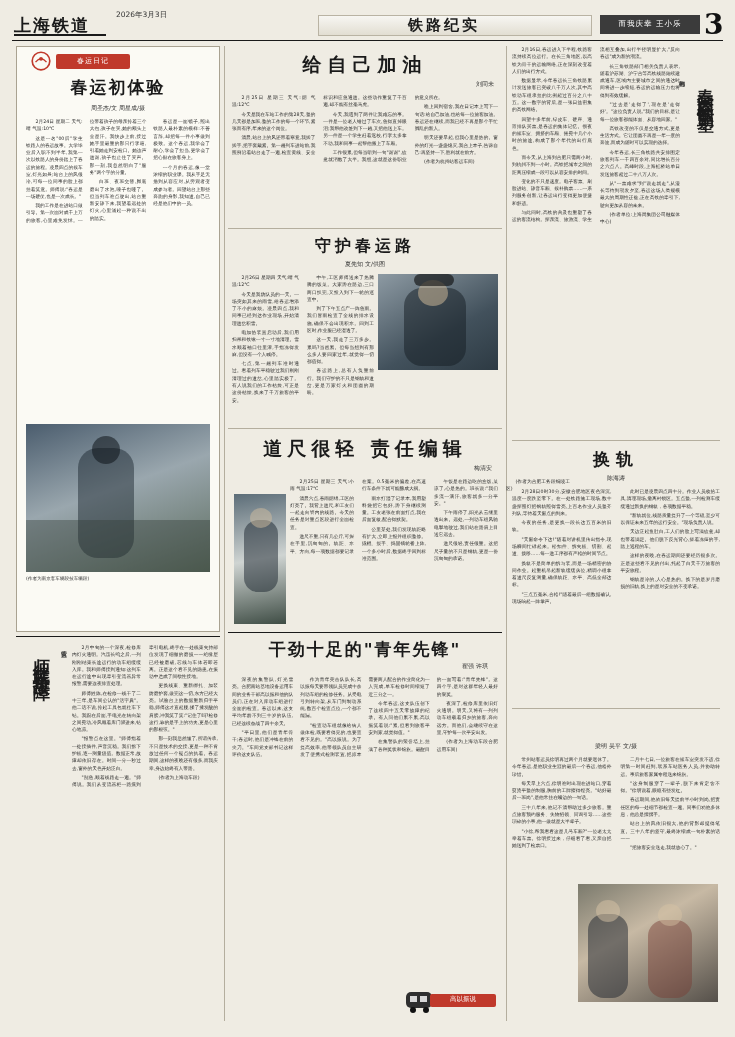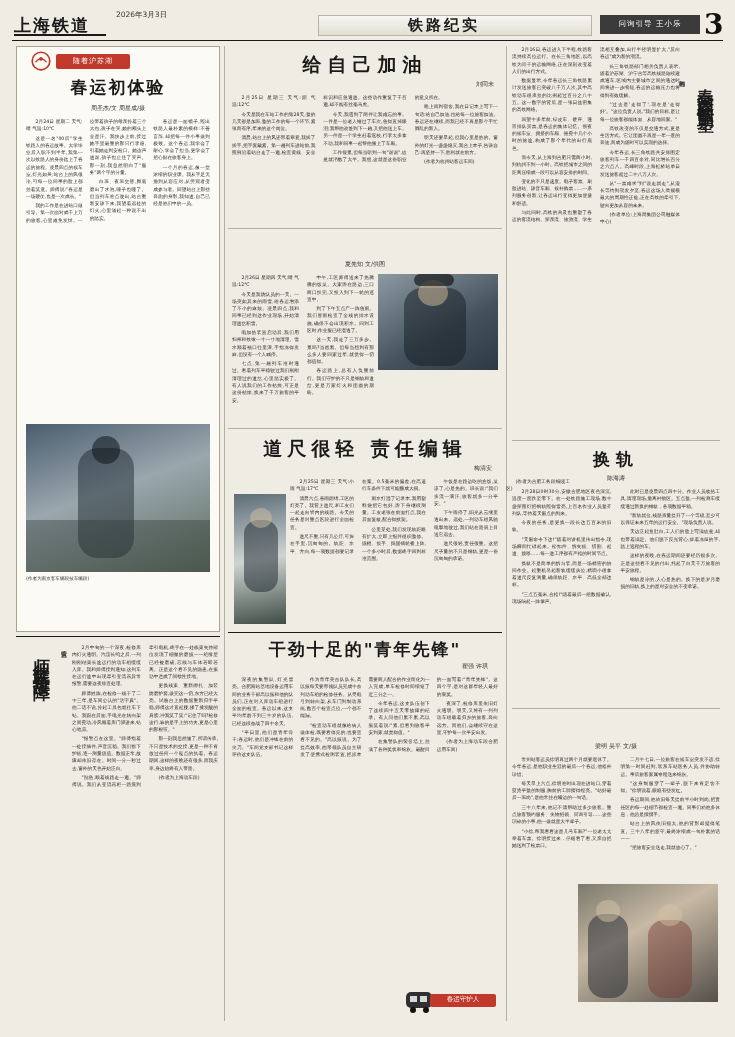--- a/index.html
+++ b/index.html
@@ -135,37 +135,37 @@
 
 <div class="page">
 
   <div class="masthead">
     <div class="logo">上海铁道</div>
     <div class="logo-underline"></div>
     <div class="masthead-date">2026年3月3日</div>
     <div class="section-band"></div>
     <div class="section-title">铁路纪实</div>
     <div class="editor-band"></div>
-    <div class="editor-text">问询引导  王小乐</div>
+    <div class="editor-text">而我庆幸  王小乐</div>
     <div class="page-no">3</div>
   </div>
   <div class="rule-top"></div>
 
   <div class="divider-v1"></div>
   <div class="divider-v2"></div>
 
   <div class="diary">
     <div class="diary-inner"></div>
     <svg class="seal" viewBox="0 0 40 40" style="left:14px;top:4px;">
       <circle cx="20" cy="20" r="16" fill="none" stroke="#c0392b" stroke-width="3"></circle>
       <path d="M10 22 q10 -12 20 0" fill="none" stroke="#c0392b" stroke-width="2.5"></path>
       <circle cx="20" cy="16" r="3.5" fill="#c0392b"></circle>
     </svg>
     <div class="badge" style="left:40px"></div>
-    <div class="badge-txt" style="left:40px">随着沪苏湖</div>
+    <div class="badge-txt" style="left:40px">春运日记</div>
     <div class="diary-title">春运初体验</div>
     <div class="diary-by">周圣杰/文   周星成/摄</div>
     <div class="diary-text body-col">
         <div style="text-indent: 2em; margin-bottom: 2px;">2月24日   星期二   天气:晴   气温:10℃</div>
         <div style="text-indent: 2em; margin-bottom: 2px;">这是一名"00后"学生铁路人的春运故事。大学毕业后入职不到半年,我第一次以铁路人的身份踏上了春运的旅程。凌晨四点的候车室,灯光如昼;站台上的风很冷,可每一位同事的脸上都挂着笑意。师傅说:"春运是一场硬仗,也是一次成长。"</div>
         <div style="text-indent: 2em; margin-bottom: 2px;">我的工作是在进站口做引导。第一次面对成千上万的旅客,心里难免发怵。一位带着孩子的母亲拎着三个大包,孩子在哭,她的额头上全是汗。我快步上前,接过她手里最重的那只行李箱,引着她走到安检口。她连声道谢,孩子也止住了哭声。那一刻,我忽然明白了"服务"两个字的分量。</div>
         <div style="text-indent: 2em; margin-bottom: 2px;">白班、夜班交替,脚底磨出了水泡,嗓子也哑了。但当列车准点驶出,站台重新安静下来,我望着远处的灯火,心里涌起一种说不出的踏实。</div>
         <div style="text-indent: 2em; margin-bottom: 2px;">春运是一面镜子,照出铁路人最朴素的模样:不善言辞,却把每一件小事做到极致。这个春运,我学会了耐心,学会了担当,更学会了把心贴在旅客身上。</div>
         <div style="text-indent: 2em; margin-bottom: 2px;">一个月的春运,像一堂浓缩的职业课。我从手足无措到从容应对,从旁观者变成参与者。回望站台上那些奔跑的身影,我知道,自己已经是他们中的一员。</div>
       </div>
@@ -203,20 +203,21 @@
         <div style="text-indent: 2em; margin-bottom: 2px;">今天,我遇到了两件让我难忘的事。一件是一位老人错过了车次,急得直掉眼泪;我帮他改签到下一趟,又把他送上车。另一件是一个学生赶着返校,行李太多拿不动,我和同事一起帮他搬上了车厢。</div>
         <div style="text-indent: 2em; margin-bottom: 2px;">工作很累,但每当听到一句"谢谢",疲惫就消散了大半。我想,这就是这份职业的意义所在。</div>
         <div style="text-indent: 2em; margin-bottom: 2px;">晚上回到宿舍,我在日记本上写下一句话:给自己加油,也给每一位旅客加油。春运还在继续,而我已经不再是那个手忙脚乱的新人。</div>
         <div style="text-indent: 2em; margin-bottom: 2px;">明天还要早起,但我心里是热的。窗外的灯光一盏盏熄灭,我合上本子,告诉自己:再坚持一下,胜利就在前方。</div>
         <div style="text-indent: 2em; margin-bottom: 2px;">(作者为杭州站客运车间)</div>
       </div>
   </div>
   <div class="divider-h-b1"></div>
 
   <div class="b2">
+    <div class="b2-title">守护春运路</div>
     <div class="b2-by">夏先知   文/供图</div>
     <div class="b2-photo">
       <div class="ph-fig" style="left:26px;top:14px;width:62px;height:78px;border-radius:18px;background:rgba(20,28,34,.5)"></div>
       <div class="ph-fig" style="left:40px;top:6px;width:30px;height:26px;border-radius:50%;background:rgba(200,180,150,.55)"></div>
       <div class="ph-fig" style="left:36px;top:0px;width:40px;height:12px;border-radius:6px;background:rgba(10,10,10,.6)"></div>
     </div>
     <div class="b2-text body-col">
         <div style="text-indent: 2em; margin-bottom: 2px;">2月26日   星期四   天气:晴   气温:12℃</div>
         <div style="text-indent: 2em; margin-bottom: 2px;">今天是我防队员的一天。一场突如其来的雨雪,给春运增添了不小的麻烦。凌晨四点,我和同事已经到达作业现场,开始清理道岔积雪。</div>
         <div style="text-indent: 2em; margin-bottom: 2px;">电加热装置启动后,我们用扫帚和铁锹一寸一寸地清理。雪水顺着袖口往里灌,手指冻得发麻,但没有一个人喊停。</div>
@@ -264,21 +265,21 @@
         <div style="text-indent: 2em; margin-bottom: 2px;">(作者为上海动车段合肥运用车间)</div>
       </div>
     <svg class="b4-stamp" viewBox="0 0 92 26">
       <rect x="2" y="4" width="26" height="16" rx="5" fill="#2f2f2f"></rect>
       <rect x="6" y="8" width="7" height="6" fill="#d8d8d8"></rect>
       <rect x="16" y="8" width="7" height="6" fill="#d8d8d8"></rect>
       <circle cx="9" cy="22" r="3" fill="#111"></circle>
       <circle cx="22" cy="22" r="3" fill="#111"></circle>
     </svg>
     <div class="b4-stamp-band"></div>
-    <div class="b4-stamp-txt">春运守护人</div>
+    <div class="b4-stamp-txt">高以振说</div>
   </div>
 
   <div class="c1">
     <div class="c1-title">春运因高铁重塑</div>
     <div class="c1-by">陶艳郴</div>
     <div class="c1-text body-col">
         <div style="text-indent: 2em; margin-bottom: 2px;">2月16日,春运进入下半程,铁路客流持续高位运行。在长三角地区,以高铁为骨干的运输网络,正在深刻改变着人们的出行方式。</div>
         <div style="text-indent: 2em; margin-bottom: 2px;">数据显示,今年春运长三角铁路累计发送旅客已突破八千万人次,其中高铁动车组承担的比例超过百分之八十五。这一数字的背后,是一张日益密集的高铁网络。</div>
         <div style="text-indent: 2em; margin-bottom: 2px;">回望十多年前,绿皮车、硬座、通宵排队买票,是春运的集体记忆。彻夜的候车室、拥挤的车厢、摇晃十几个小时的旅途,构成了那个年代的出行底色。</div>
         <div style="text-indent: 2em; margin-bottom: 2px;">而今天,从上海到合肥只需两小时,到杭州不到一小时。高铁把城市之间的距离压缩成一段可以从容安排的时间。</div>

